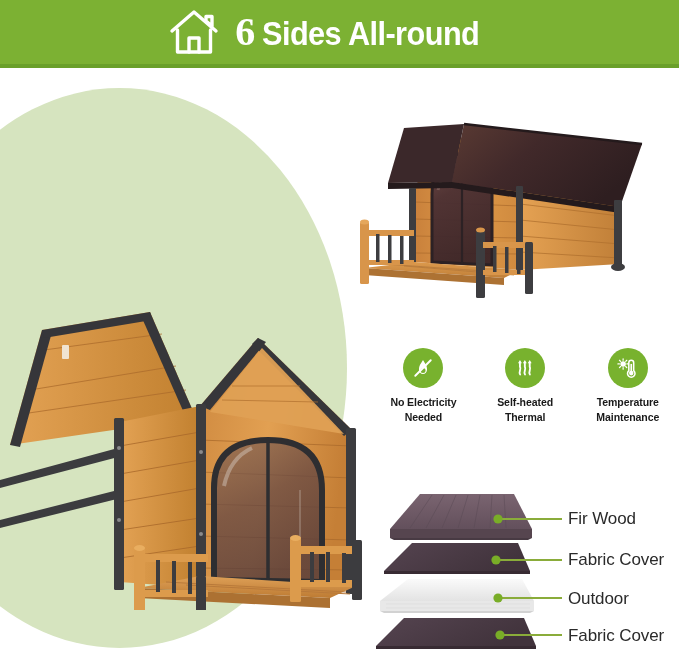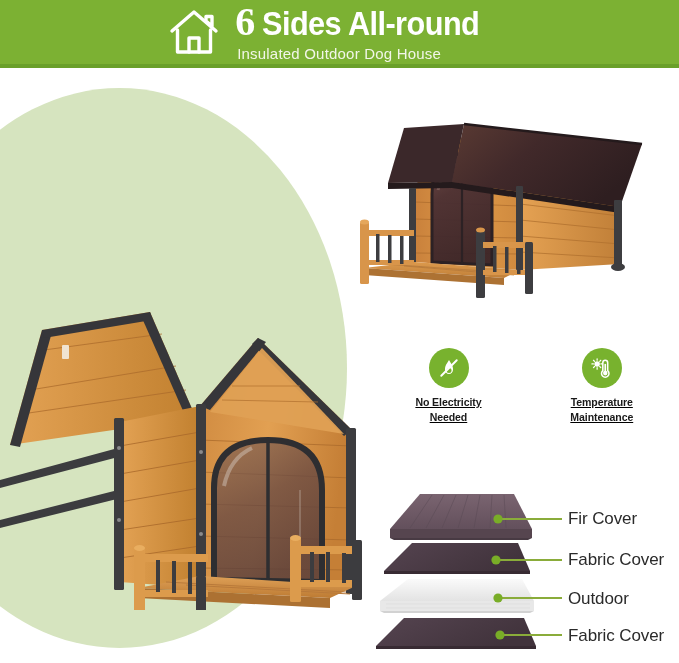--- a/index.html
+++ b/index.html
@@ -92,21 +92,21 @@
 
   
   #features {
     position: absolute;
     left: 372px; top: 348px;
     width: 307px; height: 90px;
     display: flex;
     justify-content: space-around;
     align-items: flex-start;
   }
-  .feature { width: 96px; display: flex; flex-direction: column; align-items: center; text-decoration: underline; }
+  .feature { width: 96px; display: flex; flex-direction: column; align-items: center; }
   .feature-circle {
     width: 40px; height: 40px;
     border-radius: 50%;
     background: #78b22e;
     display: flex; align-items: center; justify-content: center;
     margin-bottom: 7px;
   }
   .feature-label {
     font-size: 11px;
     font-weight: 600;
@@ -151,21 +151,20 @@
           <path d="M39 9.5 L39 14 L45 19 L45 9.5 Z"></path>
           <path d="M22 45 L22 31 L32 31 L32 45"></path>
         </g>
       </svg>
 
       <div id="banner-text">
         <div id="banner-title">
           <span id="title-num">6</span>
           <span id="title-rest">Sides All-round</span>
         </div>
-        <div id="banner-sub">Insulated Outdoor Dog House</div>
       </div>
 
     </div>
   </div>
 
   <div id="green-blob"></div>
 
   <svg class="photo" id="photo-right" viewBox="0 0 312 225">
     <defs>
       <linearGradient id="roofR" x1="0" y1="0" x2="1" y2="0.5">
@@ -378,20 +377,40 @@
           <circle cx="16" cy="19" r="3.1" fill="#78b22e"></circle>
           <line x1="6.5" y1="25.5" x2="25.5" y2="6.5" stroke="#ffffff" stroke-width="2.4" stroke-linecap="round"></line>
         </svg>
       </div>
       <div class="feature-label">
         <span>No Electricity</span><br>
         <span>Needed</span>
       </div>
     </div>
 
+    <div class="feature">
+      <div class="feature-circle">
+        <svg viewBox="0 0 32 32" width="26" height="26">
+          <g fill="none" stroke="#ffffff" stroke-width="2.3" stroke-linecap="round">
+            <path d="M10 24 C7.5 20.5 12 18 9.8 14.5 L9.8 9"></path>
+            <path d="M16 24 C13.5 20.5 18 18 15.8 14.5 L15.8 9"></path>
+            <path d="M22 24 C19.5 20.5 24 18 21.8 14.5 L21.8 9"></path>
+          </g>
+          <g fill="#ffffff">
+            <path d="M9.8 6.2 L12.2 10.2 L7.4 10.2 Z"></path>
+            <path d="M15.8 6.2 L18.2 10.2 L13.4 10.2 Z"></path>
+            <path d="M21.8 6.2 L24.2 10.2 L19.4 10.2 Z"></path>
+          </g>
+        </svg>
+      </div>
+      <div class="feature-label">
+        <span>Self-heated</span><br>
+        <span>Thermal</span>
+      </div>
+    </div>
 
     <div class="feature">
       <div class="feature-circle">
         <svg viewBox="0 0 32 32" width="26" height="26">
           <g fill="#ffffff">
             <circle cx="10" cy="11" r="3.4"></circle>
             <g stroke="#ffffff" stroke-width="1.5" stroke-linecap="round">
               <line x1="10" y1="4.6" x2="10" y2="6.4"></line>
               <line x1="10" y1="15.6" x2="10" y2="17.4"></line>
               <line x1="3.6" y1="11" x2="5.4" y2="11"></line>
@@ -476,19 +495,19 @@
         </g>
         <g fill="#79ad27">
           <circle cx="126" cy="37" r="4.6"></circle>
           <circle cx="124" cy="78" r="4.6"></circle>
           <circle cx="126" cy="116" r="4.6"></circle>
           <circle cx="128" cy="153" r="4.6"></circle>
         </g>
       </g>
     </svg>
 
-    <div class="layer-label" id="lbl-0">Fir Cover</div>
+    <div class="layer-label" id="lbl-0">Fir Wood</div>
     <div class="layer-label" id="lbl-1">Fabric Cover</div>
     <div class="layer-label" id="lbl-2">Outdoor</div>
     <div class="layer-label" id="lbl-3">Fabric Cover</div>
   </div>
 
 </div>
 
 </body></html>

